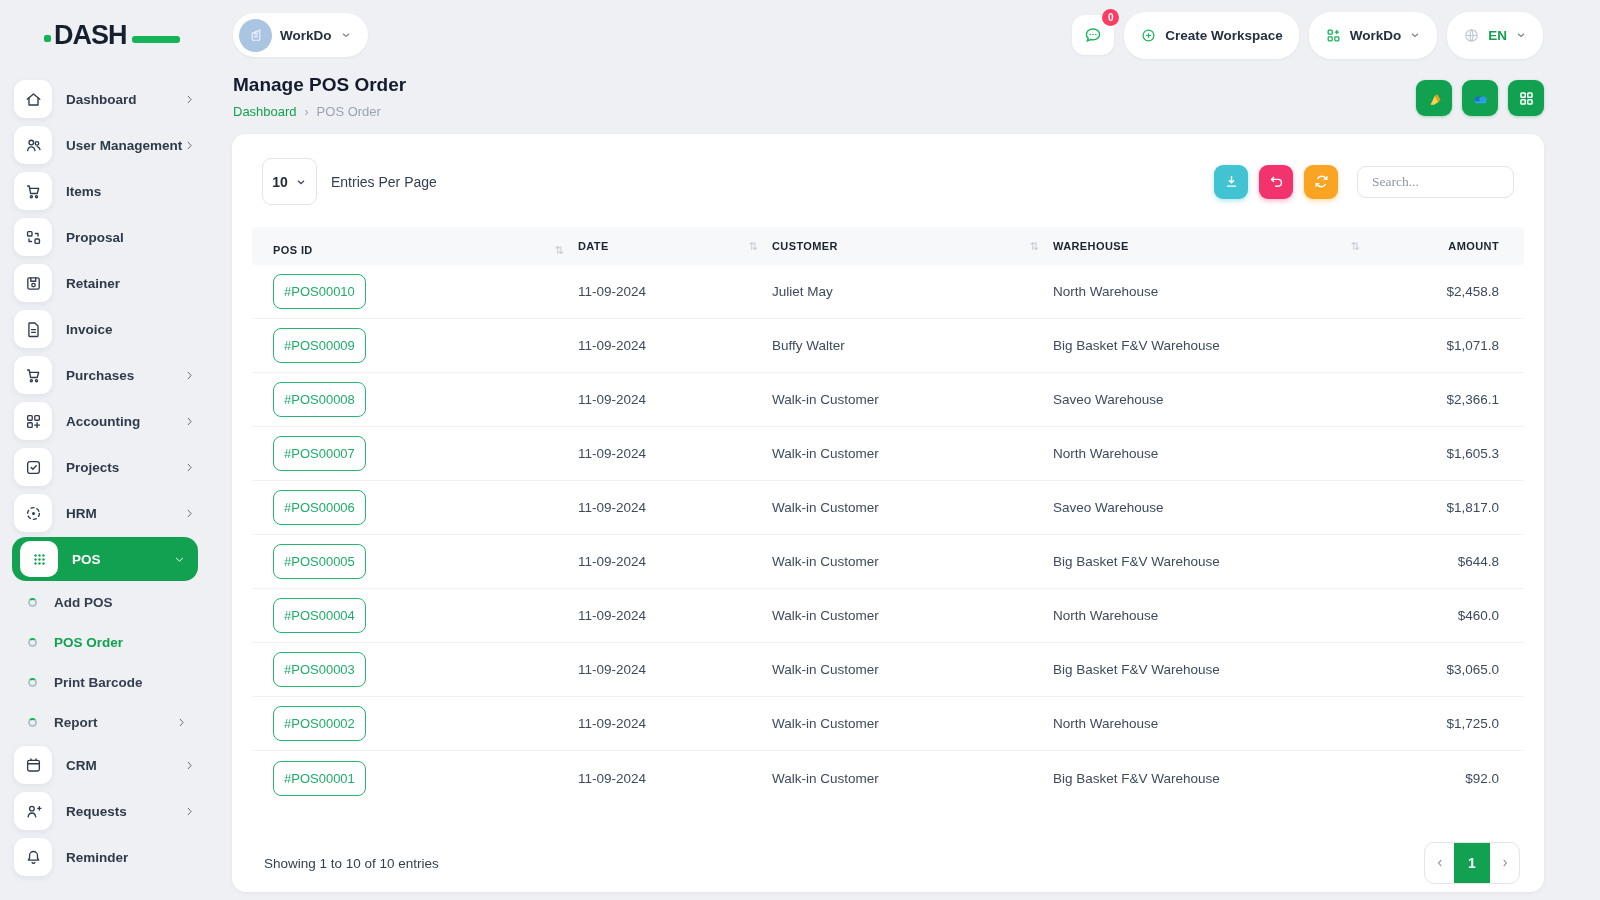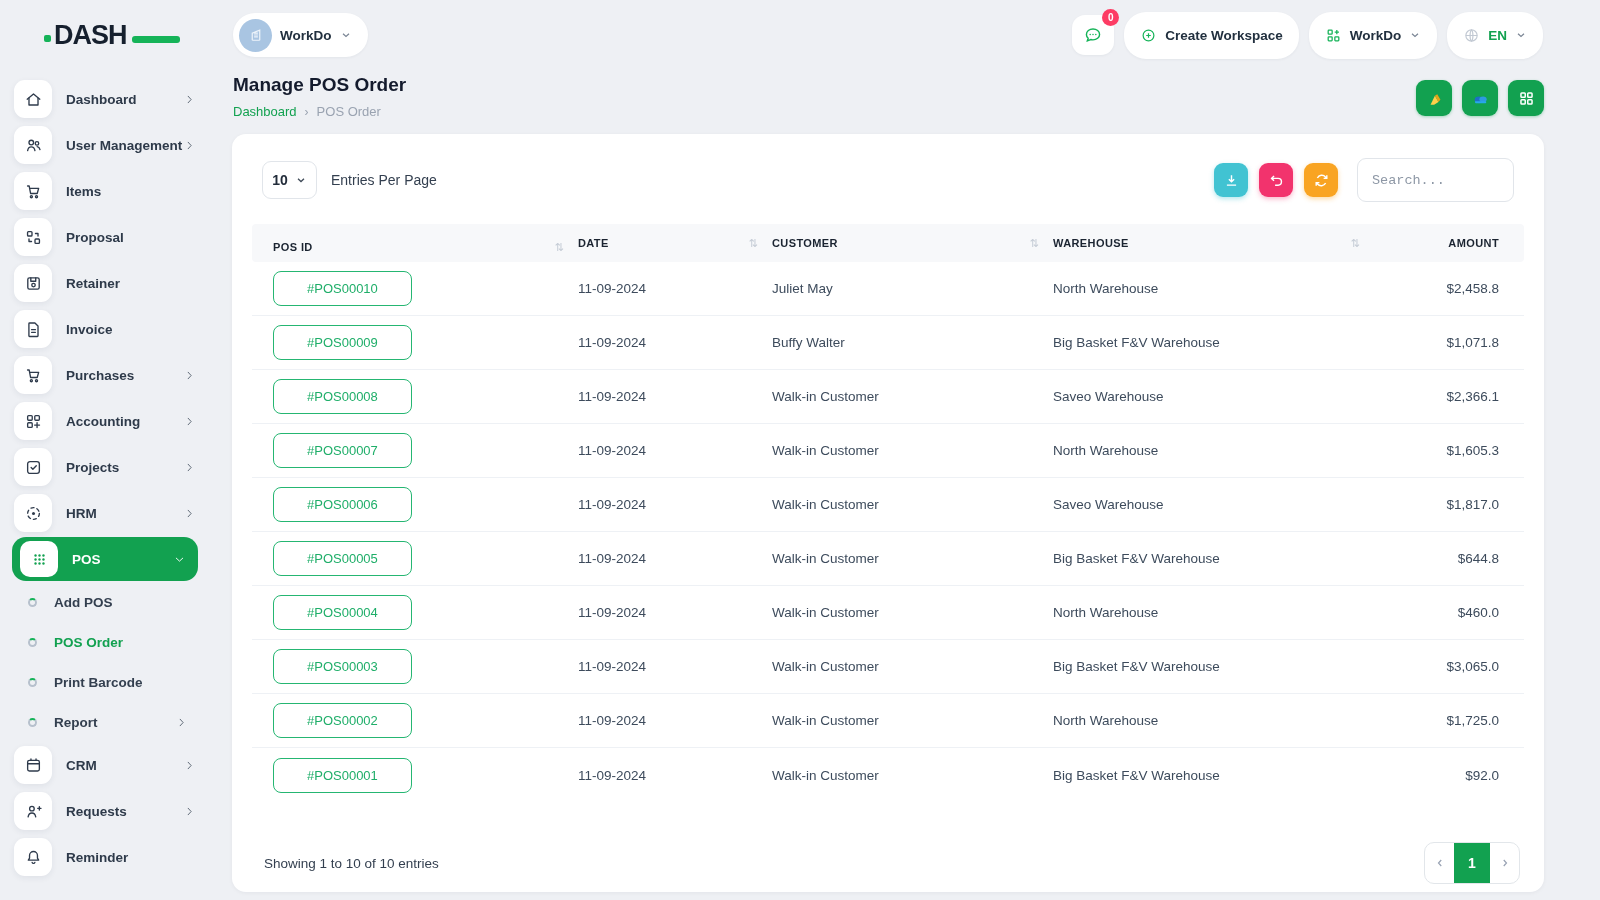--- a/index.html
+++ b/index.html
@@ -60,46 +60,46 @@
   .bc-cur { color:#9aa3b1; }
   .quick-actions { display:flex; gap:10px; margin-top:6px; }
   .qa-btn { width:36px; height:36px; border-radius:9px; background:#12a150; display:flex; align-items:center; justify-content:center;
             cursor:pointer; box-shadow:0 1px 3px rgba(18,161,80,.35); }
   .qa-btn svg { width:19px; height:19px; }
   
   .card { margin:15px 56px 0 22px; background:#fff; border-radius:14px; box-shadow:0 1px 4px rgba(16,24,40,.05);
           height:758px; padding:24px 20px 0 20px; display:flex; flex-direction:column; }
   .controls { display:flex; align-items:center; justify-content:space-between; padding:0 10px; }
   .controls-left { display:flex; align-items:center; gap:14px; }
-  .select-box { width:55px; height:38px; border:1px solid #e1e5ea; border-radius:9px; display:flex; align-items:center;
+  .select-box { width:55px; height:47px; border:1px solid #e1e5ea; border-radius:9px; display:flex; align-items:center;
                 justify-content:center; gap:7px; font-size:14px; font-weight:600; color:#222c3a; cursor:pointer; background:#fff; }
   .select-box .chev-sm { width:12px; height:12px; color:#404b59; }
   .entries-label { font-size:14px; color:#333f4f; font-weight:500; }
   .controls-right { display:flex; align-items:center; gap:11px; }
   .tool-btn { width:34px; height:34px; border-radius:9px; display:flex; align-items:center; justify-content:center; cursor:pointer; }
   .tool-btn svg { width:17px; height:17px; color:#fff; }
   .tool-teal { background:#41c3d2; box-shadow:0 2px 5px rgba(65,195,210,.4); }
   .tool-pink { background:#f2336d; box-shadow:0 2px 5px rgba(242,51,109,.35); }
   .tool-orange { background:#f9a422; box-shadow:0 2px 5px rgba(249,164,34,.4); }
-  .search-input { width:157px; height:44px; border:1px solid #e1e5ea; border-radius:9px; padding:0 14px; font-size:13.5px;
-                  color:#333; outline:none; font-family:Liberation Mono, monospace; margin-left:8px; }
+  .search-input { width:157px; height:32px; border:1px solid #e1e5ea; border-radius:9px; padding:0 14px; font-size:13.5px;
+                  color:#333; outline:none; font-family:Liberation Serif, serif; margin-left:8px; }
   .search-input::placeholder { color:#8d97a5; }
   
   .table { margin-top:22px; flex:1; }
   .trow { display:grid; grid-template-columns:326px 194px 281px 1fr 150px; align-items:center; }
   .thead { height:38px; background:#f7f8fa; border-radius:4px; }
   .th { display:flex; align-items:center; justify-content:space-between; font-size:11px; font-weight:700;
         color:#1b2431; letter-spacing:.4px; text-transform:uppercase; padding-right:14px; }
   .th:first-child { padding-left:21px;margin-top:8px; }
   .th.right { justify-content:flex-end; padding-right:25px; }
   .sort { color:#c4cbd5; font-size:11px; font-weight:400; }
   .tbody .trow { height:54px; border-bottom:1px solid #eef1f5; font-size:13.5px; color:#3d4b5c; }
   .tbody .trow:last-child { border-bottom:none; }
   .td-pos { padding-left:21px; }
-  .pos-pill { display:inline-block; border:1px solid #25b672; color:#1fae69; border-radius:8px; padding:9px 33px;
+  .pos-pill { display:inline-block; border:1px solid #25b672; color:#1fae69; border-radius:8px; padding:9px 10px;
               font-size:13px; font-weight:500; cursor:pointer; background:#fff; }
   .td-amount { text-align:right; padding-right:25px; }
   
   .card-footer { display:flex; align-items:center; justify-content:space-between; padding:12px 4px 0 12px; height:70px;gap:13px; }
   .summary { font-size:13.5px; color:#333f4f; }
   .pagination { display:flex; align-items:stretch; height:42px; border:1px solid #e2e6ea; border-radius:10px;
                 overflow:hidden; background:#fff; }
   .page-nav { width:29px; display:flex; align-items:center; justify-content:center; color:#98a2b3; cursor:pointer; }
   .page-nav svg { width:12px; height:12px; }
   .page-cur { width:36px; background:#12a150; color:#fff; font-size:14px; font-weight:600;

